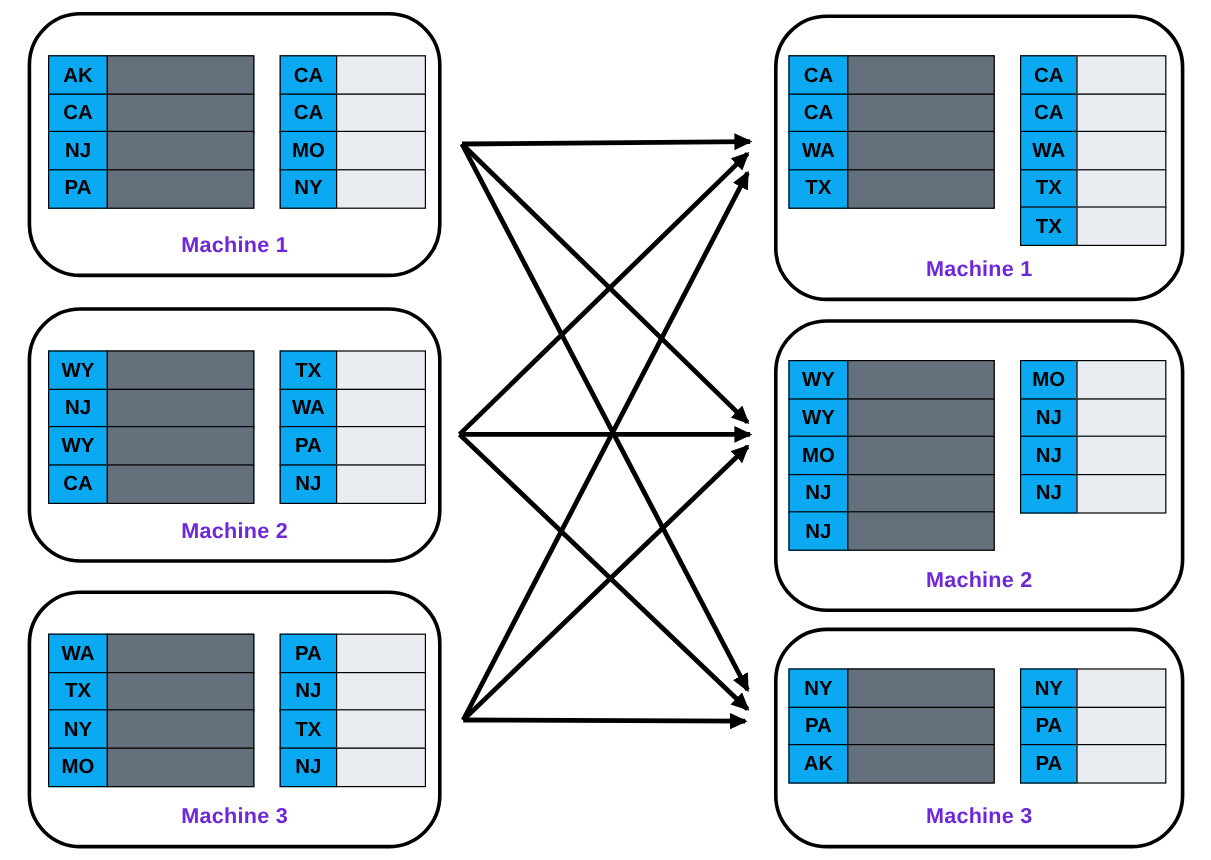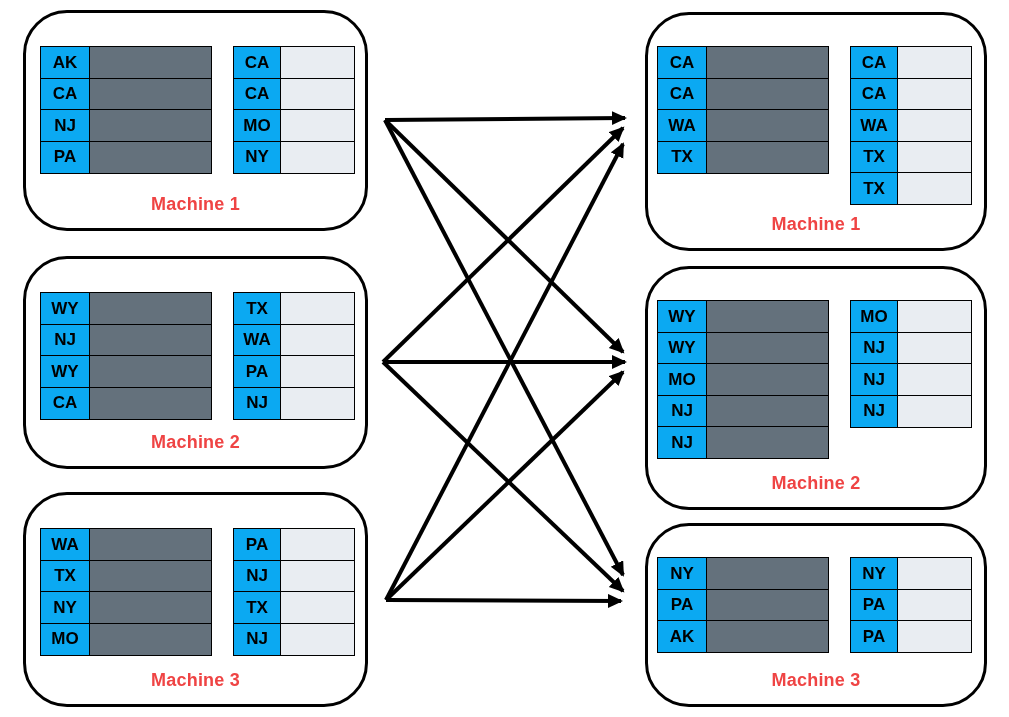--- a/index.html
+++ b/index.html
@@ -21,21 +21,21 @@
     display:flex;align-items:center;justify-content:center;
     font-weight:bold;font-size:17px;color:#000;
   }
   .cell.val{margin-left:-1.5px;}
   .dark-table .key{width:50px;background:var(--key-blue);}
   .dark-table .val{width:123px;background:var(--dark-val);}
   .light-table .key{width:48px;background:var(--key-blue);}
   .light-table .val{width:75px;background:var(--light-val);}
   .card-label{
     position:absolute;left:0;right:0;bottom:13px;text-align:center;
-    font-weight:bold;font-size:18px;color:#ef4444;letter-spacing:.2px;
+    font-weight:bold;font-size:18px;color:#6d28d9;letter-spacing:.2px;
   }
   #arrows{position:absolute;inset:0;pointer-events:none;}
   #arrows line{stroke:var(--arrow);stroke-width:4;}
 </style>
 </head>
 <body style="--key-blue: #0ba9f2; --dark-val: #64717c; --light-val: #e9edf2; --arrow: #000000;">
 
 <div id="canvas">
   <svg id="arrows" width="1009" height="717" viewBox="0 0 1009 717" xmlns="http://www.w3.org/2000/svg">
     <defs>

